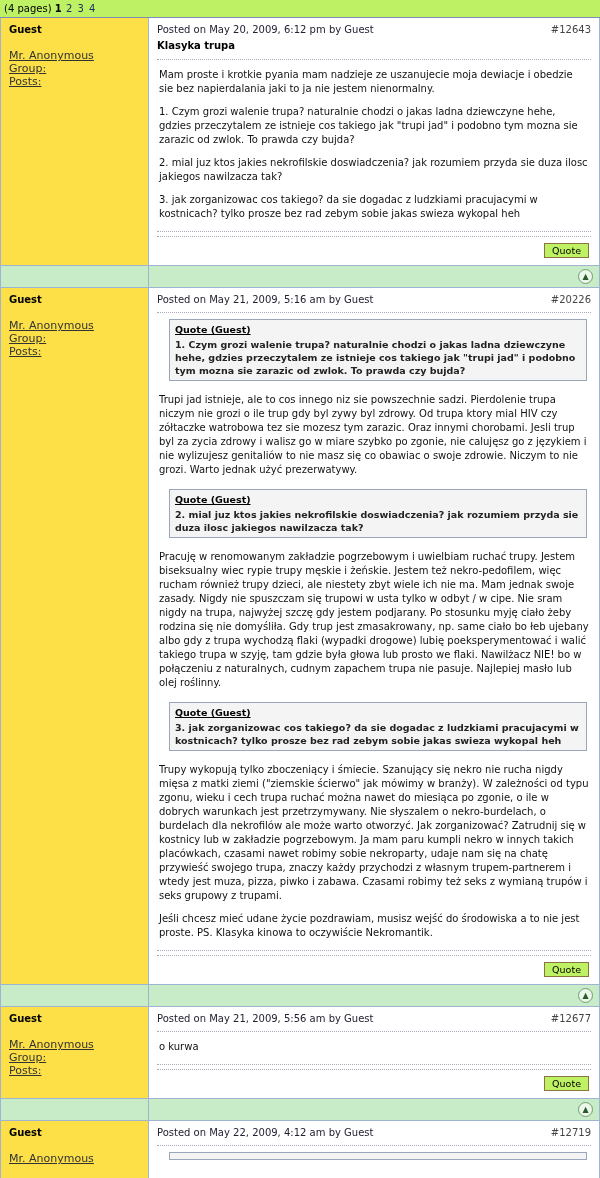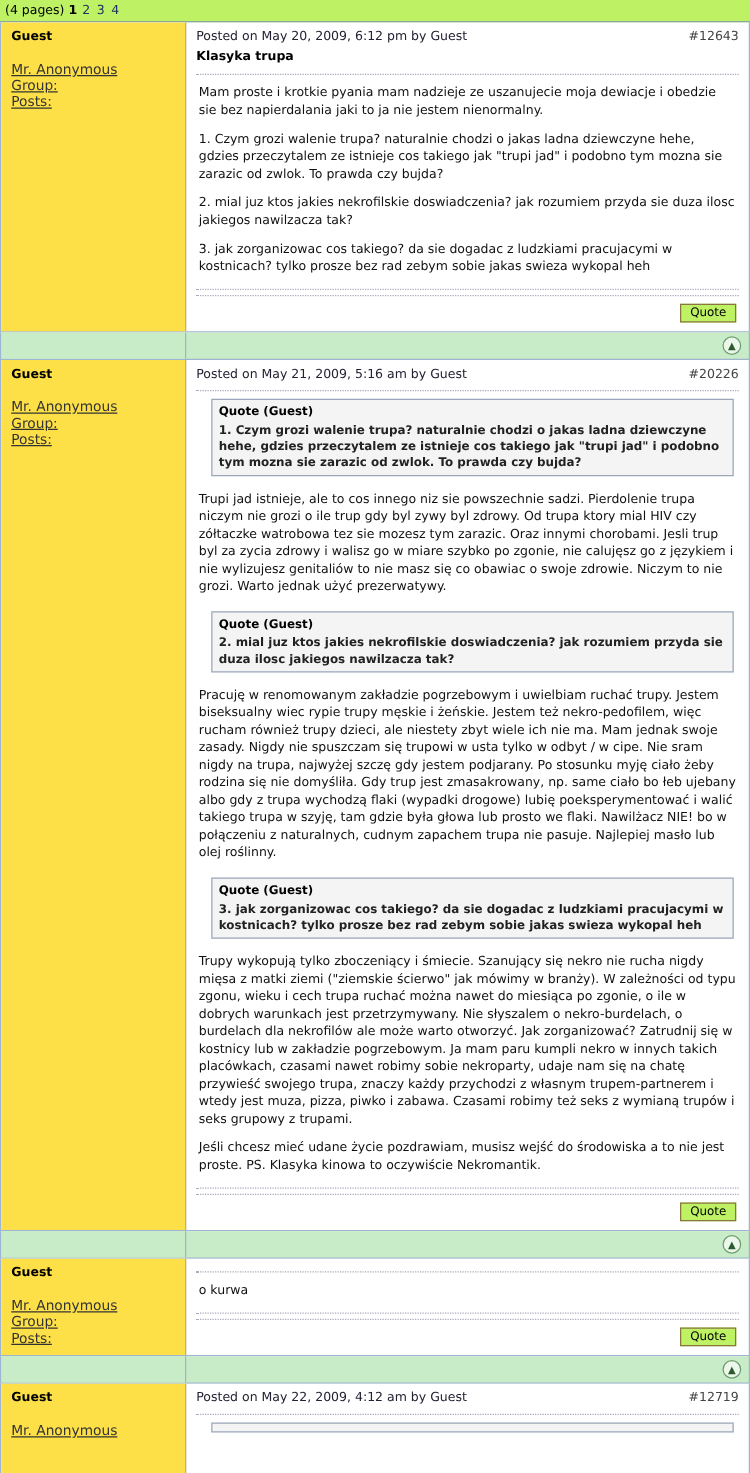--- a/index.html
+++ b/index.html
@@ -91,21 +91,21 @@
   .ptext p:last-child{margin-bottom:0;}
 
   .quote{
     border:1px solid #9aa7bb;
     background:#f4f4f4;
     margin:6px 4px 8px 12px;
     padding:3px 5px;
     font-size:9.5px;
     line-height:13px;
   }
-  .quote .qh{font-weight:bold;margin-bottom:2px;}
+  .quote .qh{font-weight:bold;margin-bottom:2px;text-decoration:underline;}
   .quote .qb{font-weight:bold;color:#222;}
 
   .quotebar{
     display:flex;
     justify-content:flex-end;
     padding:2px 2px 3px 2px;
   }
   .qbtn{
     background:#bef264;
     border:1px solid #8a7440;
@@ -254,20 +254,24 @@
   </div>
 
   <div class="post">
     <div class="userbox">
       <div class="uname">Guest</div>
       <div class="umeta">Mr. Anonymous</div>
       <div class="umeta">Group:</div>
       <div class="umeta">Posts:</div>
     </div>
     <div class="body">
+      <div class="phead">
+        <span>Posted on May 21, 2009, 5:56 am by Guest</span>
+        <span class="pnum">#12677</span>
+      </div>
       <hr class="hr">
       <div class="ptext">
         <p>o kurwa</p>
       </div>
       <hr class="hr">
       <hr class="hr">
       <div class="quotebar">
         <div class="qbtn">Quote</div>
       </div>
     </div>

